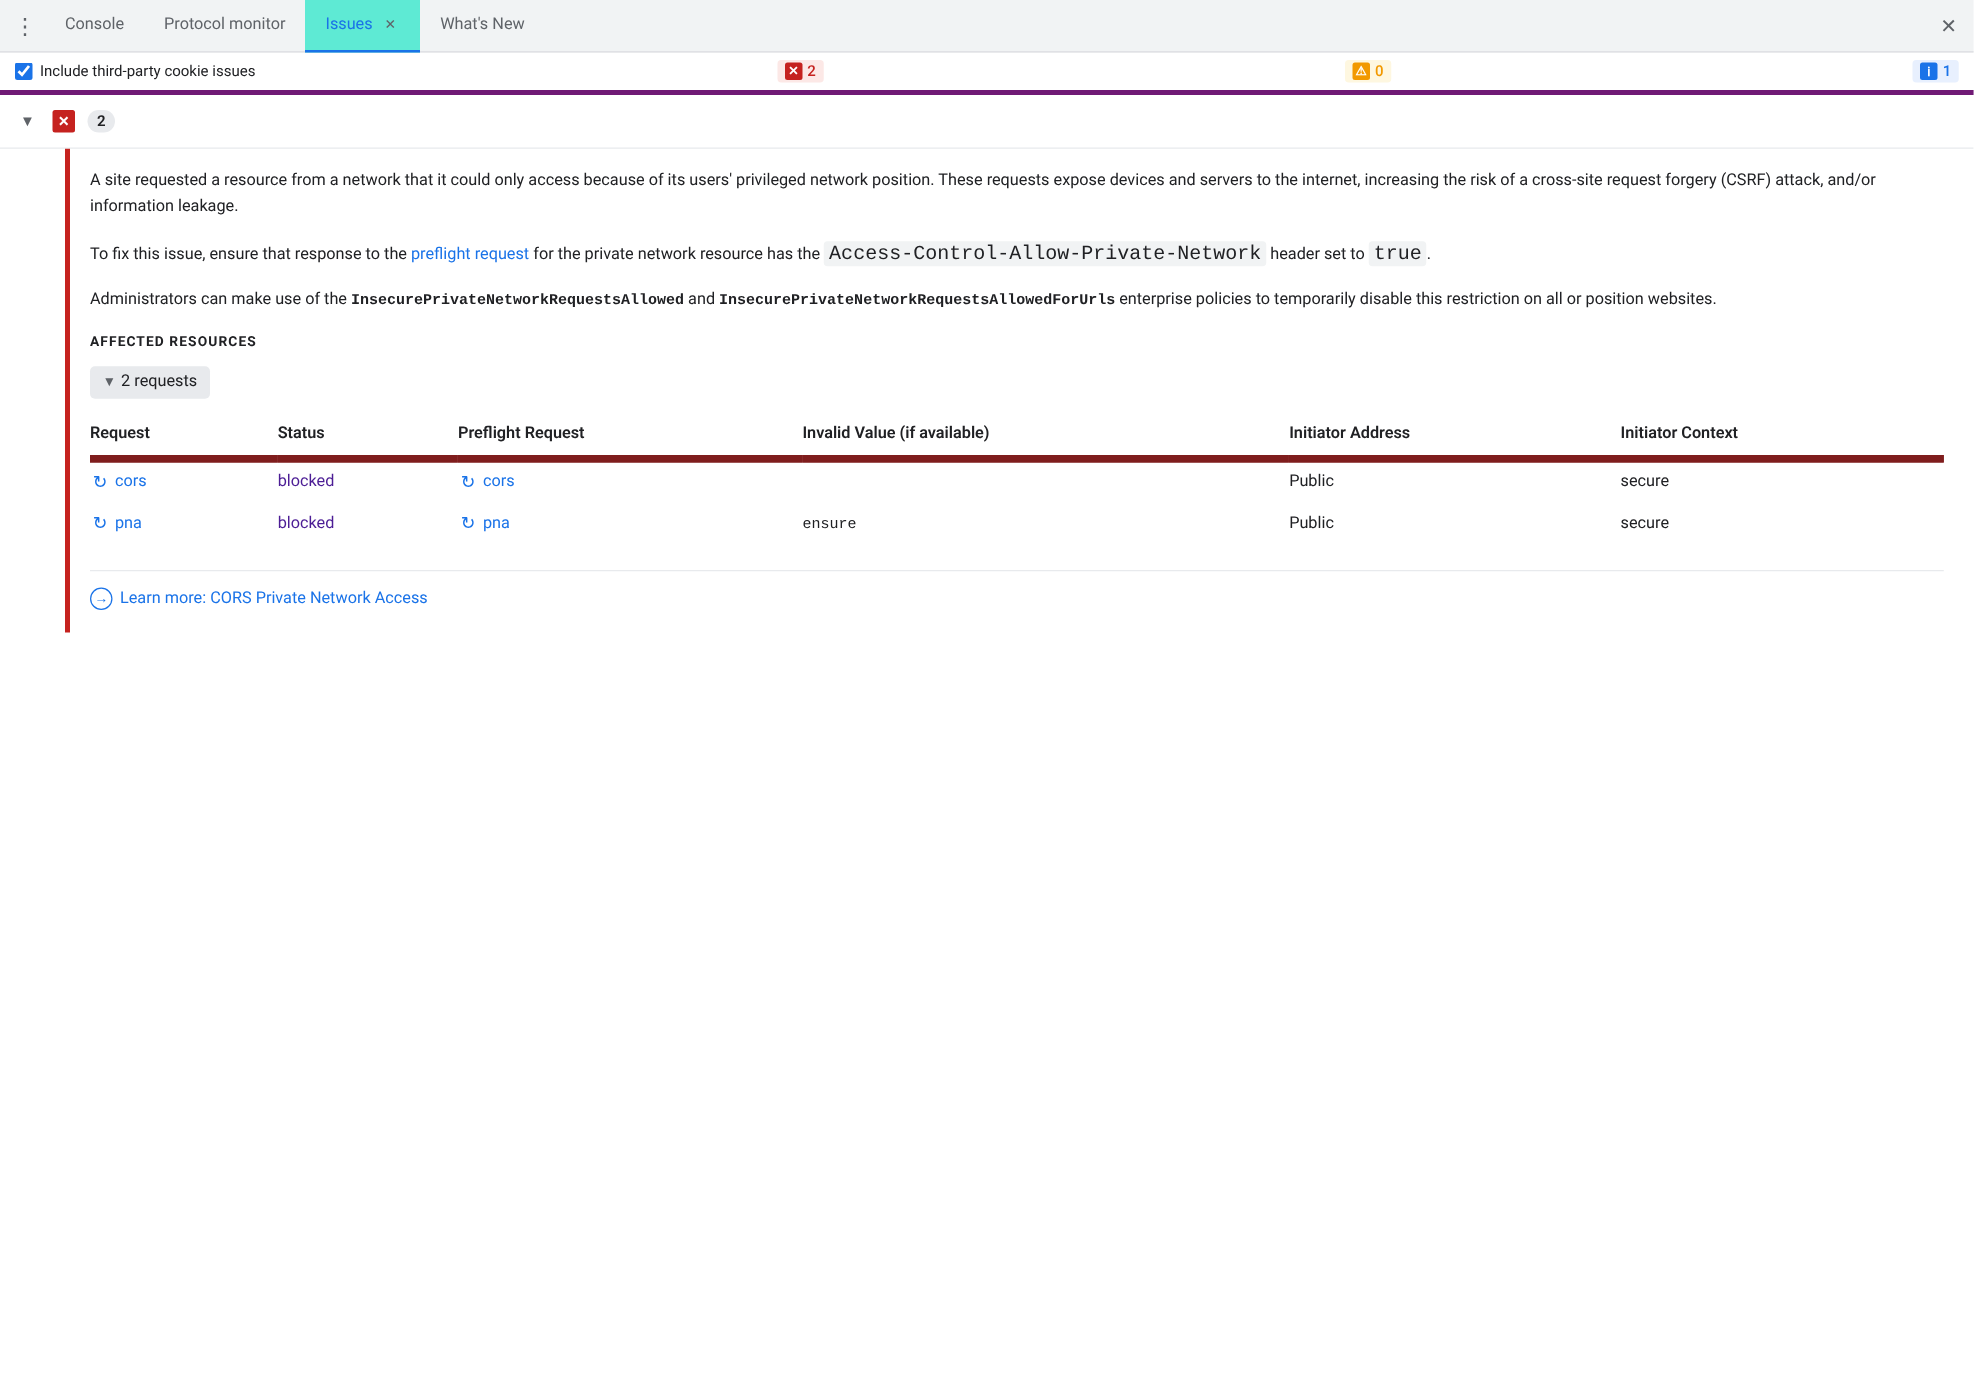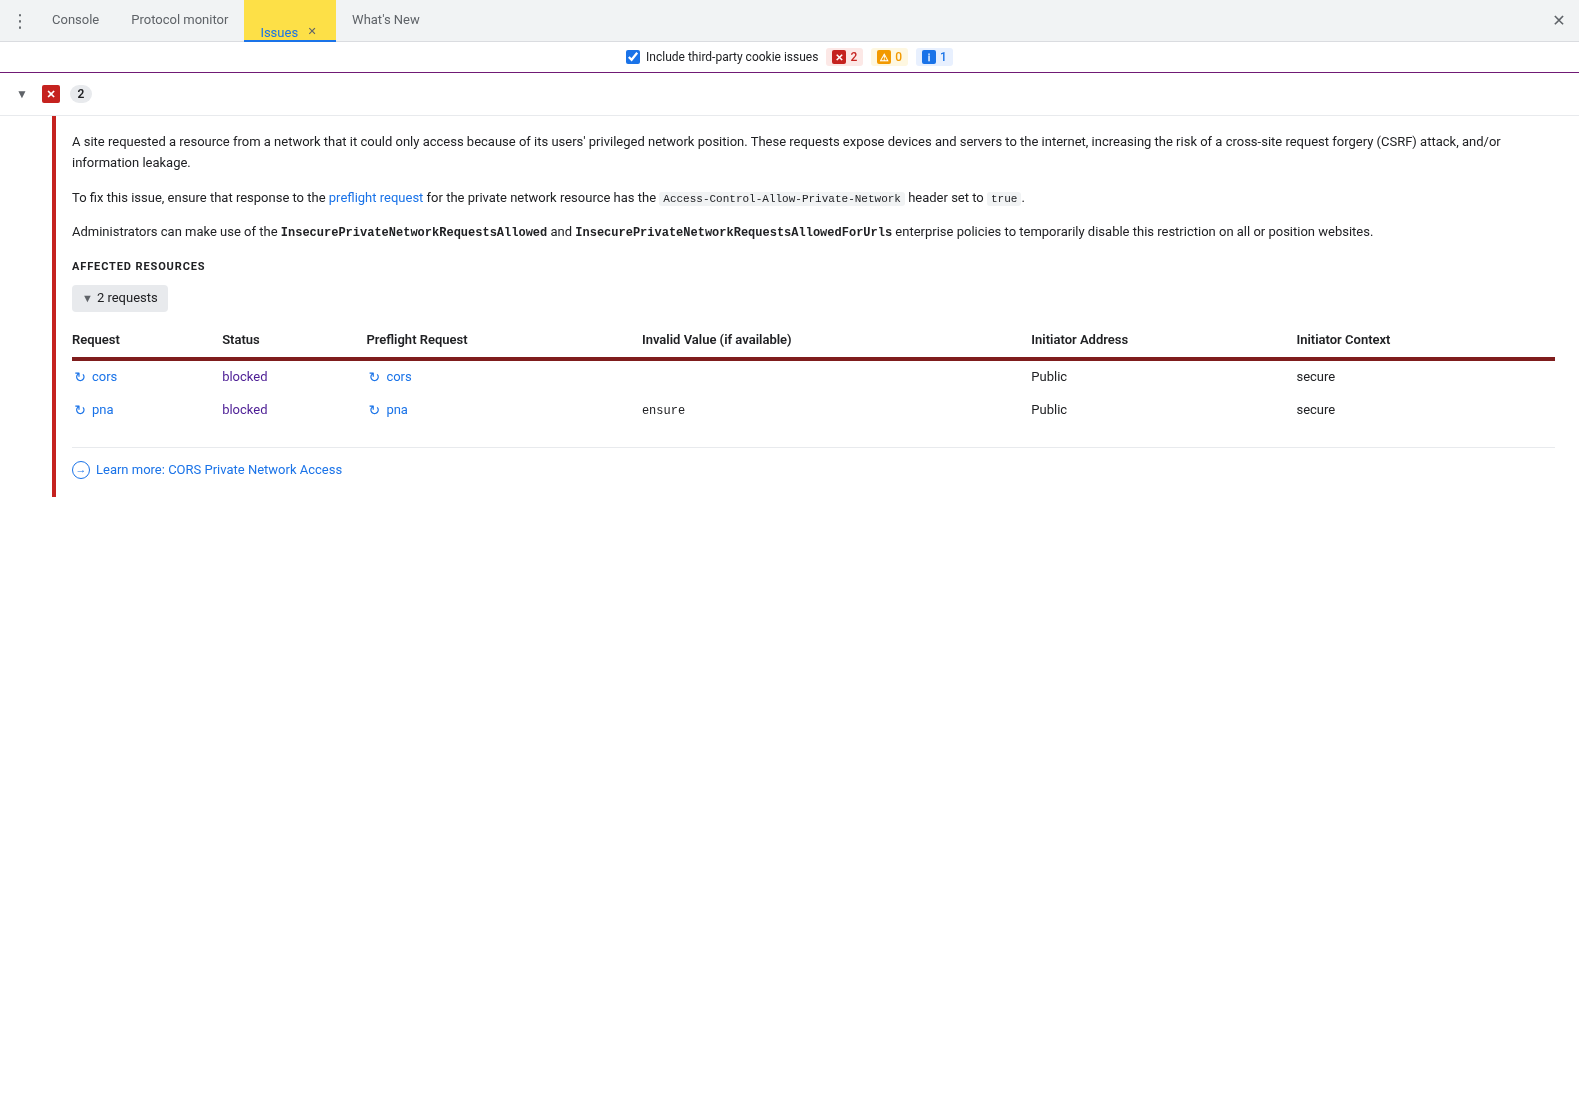--- a/index.html
+++ b/index.html
@@ -42,22 +42,21 @@
       cursor: pointer;
       color: #5f6368;
       font-size: 13px;
       white-space: nowrap;
       border-bottom: 2px solid transparent;
       gap: 6px;
     }
     .tab.active {
       color: #1a73e8;
       border-bottom: 2px solid #1a73e8;
-      background: #fde047;
-      align-items: flex-end;
+      background: #5eead4;
     }
     .tab-close {
       width: 16px;
       height: 16px;
       border-radius: 50%;
       display: flex;
       align-items: center;
       justify-content: center;
       font-size: 11px;
       color: #5f6368;
@@ -73,23 +72,23 @@
       color: #5f6368;
       cursor: pointer;
       font-size: 16px;
       border-radius: 3px;
     }
 
     
     .toolbar {
       display: flex;
       align-items: center;
-      justify-content: center;
+      justify-content: space-between;
       padding: 6px 12px;
-      border-bottom: 1px solid #701a75;
+      border-bottom: 4px solid #701a75;
       gap: 8px;
     }
     .checkbox-label {
       display: flex;
       align-items: center;
       gap: 6px;
       font-size: 12px;
       color: #202124;
     }
     .checkbox-label input[type="checkbox"] {
@@ -206,21 +205,21 @@
     .link {
       color: #1a73e8;
       text-decoration: none;
     }
     code, .monospace {
       font-family: 'Courier New', Courier, monospace;
       font-size: 12px;
     }
     .code-inline {
       font-family: 'Courier New', Courier, monospace;
-      font-size: 11px;
+      font-size: 16px;
       background: #f1f3f4;
       padding: 1px 4px;
       border-radius: 3px;
     }
 
     
     .affected-label {
       font-size: 11px;
       font-weight: 700;
       letter-spacing: 0.08em;
@@ -245,21 +244,21 @@
     .resources-table {
       border-collapse: collapse;
       width: 100%;
       font-size: 13px;
     }
     .resources-table th {
       text-align: left;
       font-weight: 600;
       color: #202124;
       padding: 6px 16px 6px 0;
-      border-bottom: 4px solid #7f1d1d;
+      border-bottom: 6px solid #7f1d1d;
       white-space: nowrap;
     }
     .resources-table td {
       padding: 6px 16px 6px 0;
       vertical-align: top;
       white-space: nowrap;
     }
     .resource-link {
       color: #1a73e8;
       text-decoration: none;

